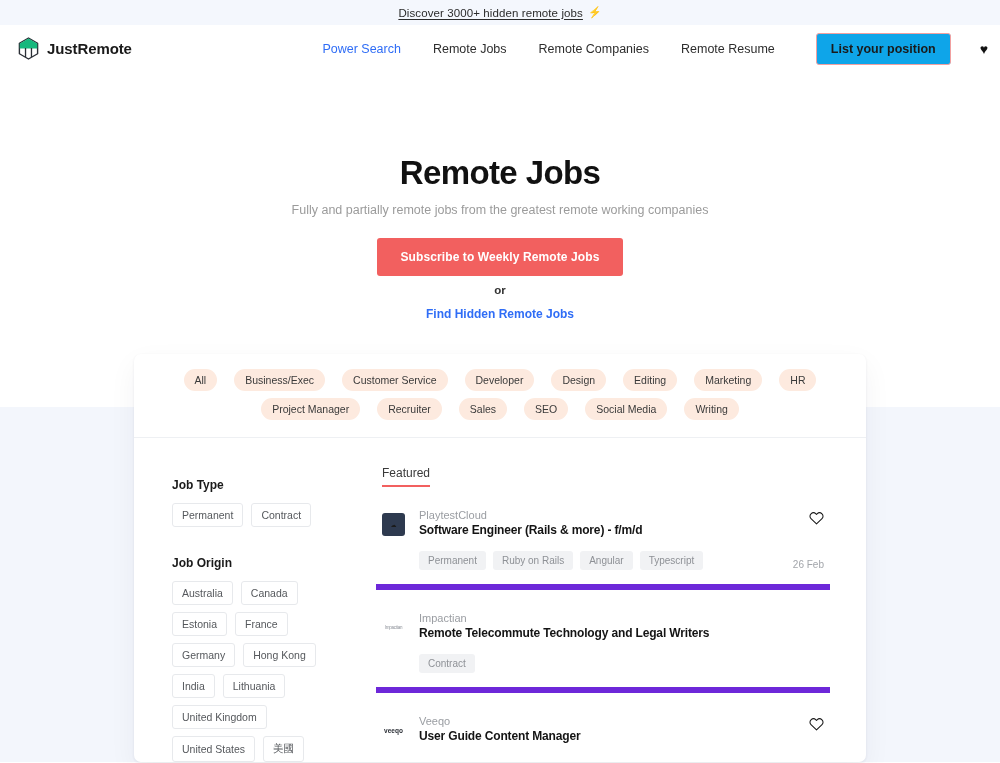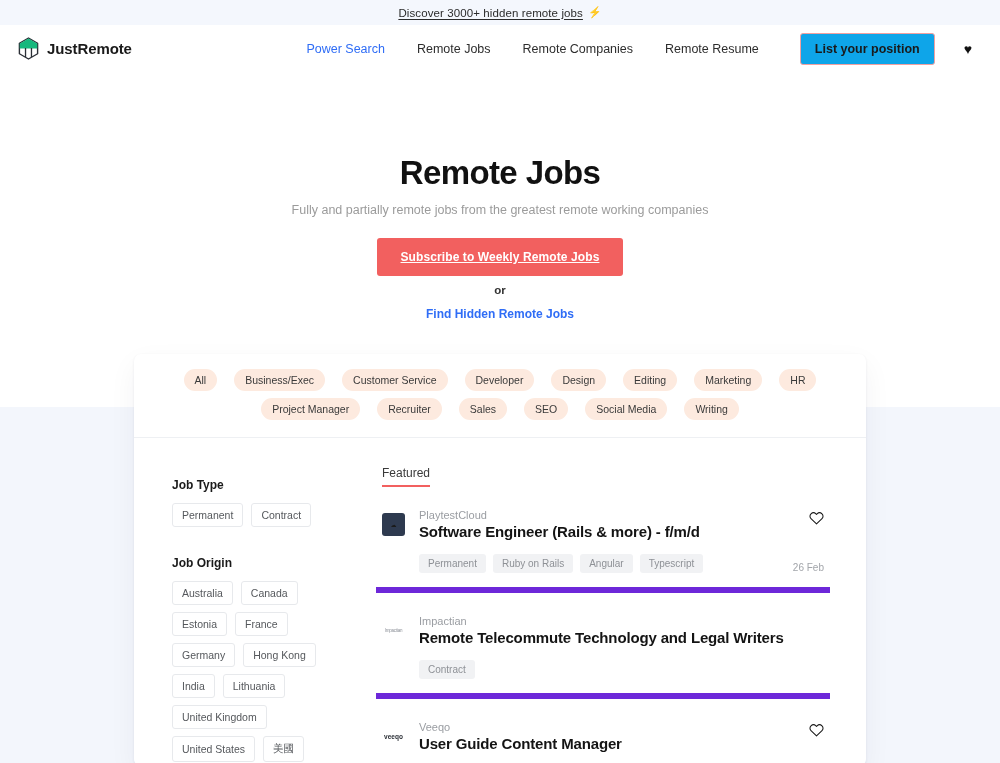--- a/index.html
+++ b/index.html
@@ -29,21 +29,21 @@
     text-underline-offset: 2px;
     letter-spacing: .1px;
   }
   .bolt { margin-left: 5px; font-size: 11px; }
 
   
   .header {
     height: 47px;
     display: flex;
     align-items: center;
-    padding: 0 28px 0 18px;
+    padding: 0 12px 0 18px;
     background: #fff;
   }
   .brand { display: flex; align-items: center; gap: 8px; cursor: pointer; }
   .brand-mark { width: 21px; height: 23px; display: block; }
   .brand-name { font-size: 15px; font-weight: 700; color: #1a1a1a; letter-spacing: -.1px; }
 
   .nav { margin-left: auto; display: flex; align-items: center; gap: 12px; }
   .nav-link {
     font-size: 12.5px;
     color: #2d2d2d;
@@ -95,21 +95,20 @@
     background: #f2605f;
     color: #fff;
     font-size: 12px;
     font-weight: 700;
     border: none;
     border-radius: 3px;
     padding: 12px 24px;
     cursor: pointer;
     font-family: "Liberation Sans", sans-serif;
     letter-spacing: .1px;
-    text-decoration: underline;
   }
   .or-text { margin-top: 8px; font-size: 11.5px; color: #333; font-weight: 600; }
   .hidden-link {
     margin-top: 11px;
     display: inline-block;
     font-size: 12px;
     font-weight: 700;
     color: #2f6df6;
     text-decoration: none;
     cursor: pointer;
@@ -215,21 +214,21 @@
     display: flex; align-items: center; justify-content: center;
     overflow: hidden;
     font-size: 6px;
   }
   .logo-playtest { background: #2e3a4f; }
   .logo-impactian { background: #fff; color: #8d9199; font-size: 4.5px; letter-spacing: -.2px; }
   .logo-veeqo { background: #fff; color: #2b2f36; font-weight: 700; font-size: 6.5px; }
   .job-main { flex: 1; min-width: 0; }
   .job-company { font-size: 11px; color: #9a9da2; margin-bottom: 2px; }
   .job-title {
-    font-size: 15px;
+    font-size: 12px;
     font-weight: 700;
     color: #141414;
     letter-spacing: -.15px;
   }
   .job-tags { margin-top: 14px; display: flex; gap: 7px; flex-wrap: wrap; }
   .job-tag {
     background: #f1f2f4;
     color: #8e9196;
     font-size: 10px;
     border-radius: 3px;

